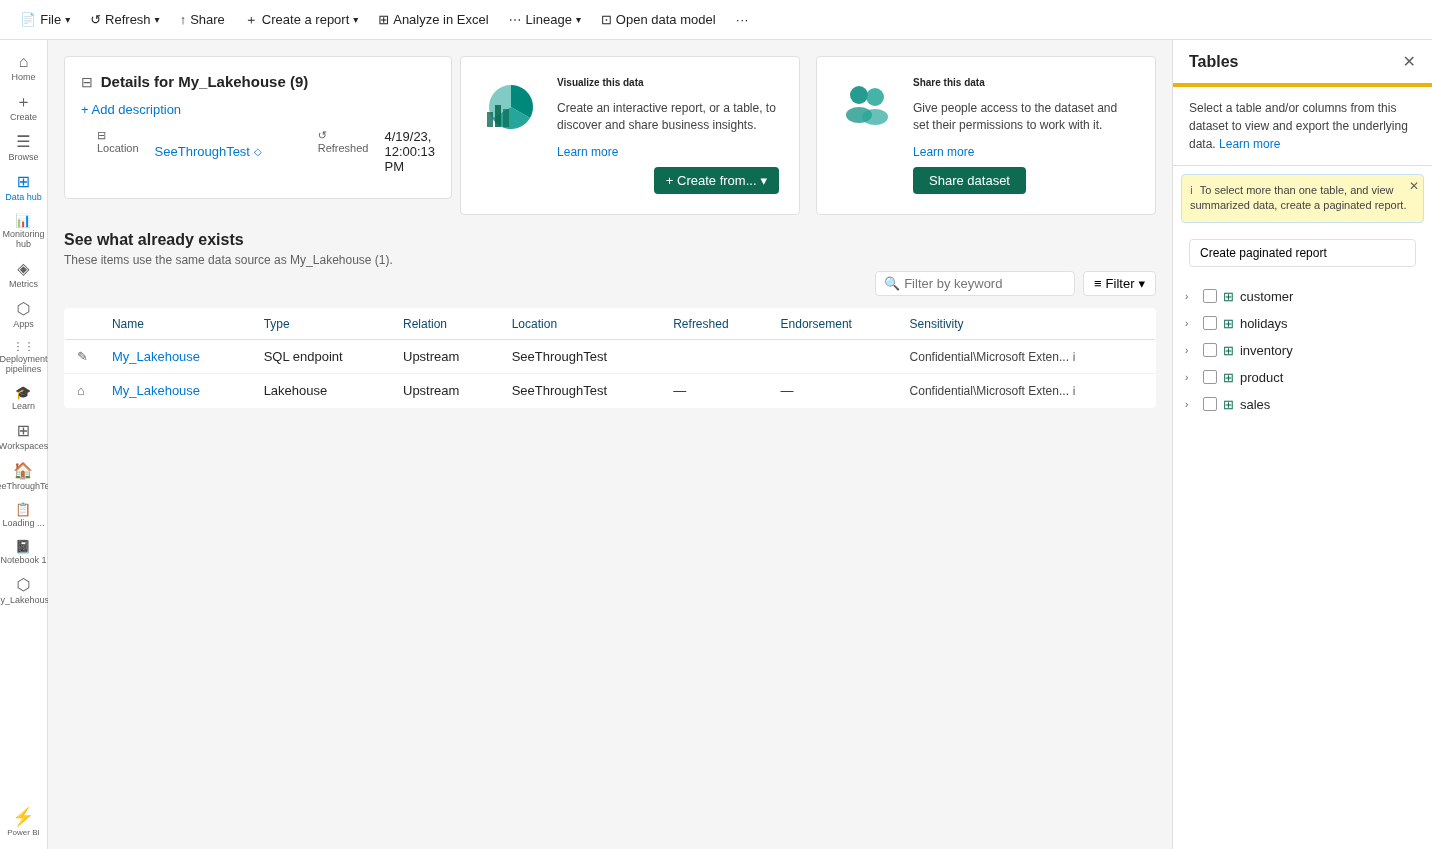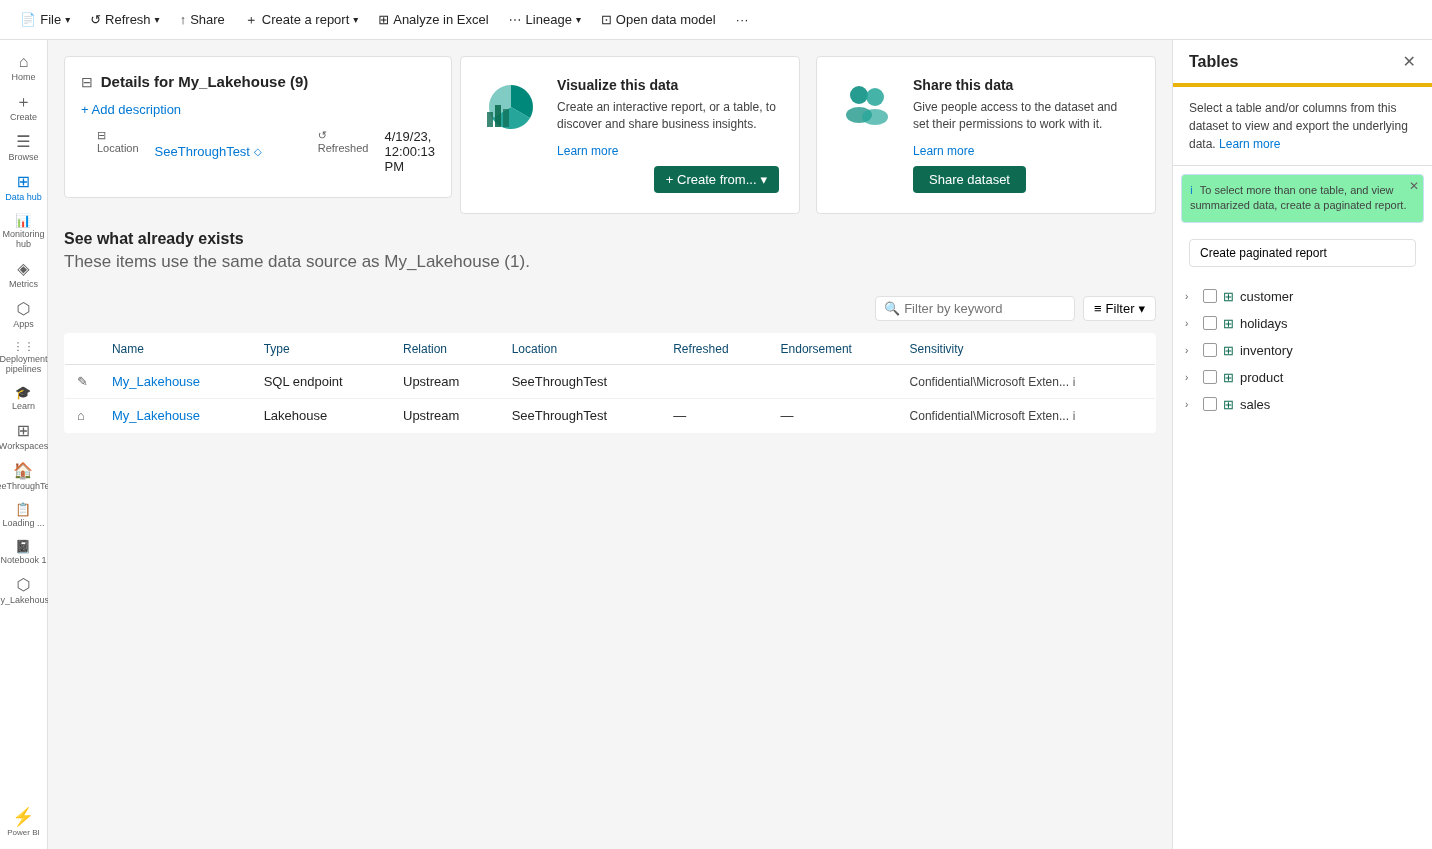--- a/index.html
+++ b/index.html
@@ -51,35 +51,35 @@
     .meta-value { font-size: 13px; color: #0078d4; cursor: pointer; display: flex; align-items: center; gap: 4px; }
     .meta-value.dark { color: #242424; cursor: default; }
     .action-card {
       background: #fff; border: 1px solid #e0e0e0; border-radius: 4px;
       padding: 20px; display: flex; align-items: flex-start; gap: 16px; flex: 1;
       margin-right: 8px;
     }
     .action-card:last-child { margin-right: 0; }
     .card-icon { width: 60px; height: 60px; flex-shrink: 0; display: flex; align-items: center; justify-content: center; }
     .card-content { flex: 1; }
-    .card-title { font-size: 14px; font-weight: 600; margin-bottom: 6px; }
+    .card-title { font-size: 10px; font-weight: 600; margin-bottom: 12px; }
     .card-desc { font-size: 12px; color: #424242; margin-bottom: 10px; line-height: 1.4; }
     .card-link { color: #0078d4; cursor: pointer; font-size: 12px; }
     .btn-primary {
       background: #0e6b52; color: #fff; border: none; border-radius: 4px;
       padding: 6px 12px; cursor: pointer; font-size: 13px; display: flex; align-items: center; gap: 4px;
     }
     .btn-share {
       background: #0e6b52; color: #fff; border: none; border-radius: 4px;
       padding: 6px 16px; cursor: pointer; font-size: 13px;
     }
 
     
     .section-title { font-size: 16px; font-weight: 600; margin-bottom: 4px; }
-    .section-sub { font-size: 17px; color: #616161; margin-bottom: 24px; }
+    .section-sub { font-size: 12px; color: #616161; margin-bottom: 4px; }
 
     .search-filter { display: flex; align-items: center; gap: 8px; margin-bottom: 12px; justify-content: flex-end; }
     .search-box {
       display: flex; align-items: center; gap: 4px; border: 1px solid #e0e0e0;
       border-radius: 4px; padding: 4px 8px; background: #fff; width: 200px;
     }
     .search-box input { border: none; outline: none; font-size: 13px; width: 100%; background: transparent; }
     .filter-btn {
       display: flex; align-items: center; gap: 4px; border: 1px solid #e0e0e0;
       border-radius: 4px; padding: 4px 10px; background: #fff; cursor: pointer; font-size: 13px;
@@ -103,21 +103,21 @@
     }
     .panel-header {
       display: flex; align-items: center; justify-content: space-between;
       padding: 12px 16px; border-bottom: 4px solid #eab308;
     }
     .panel-title { font-size: 16px; font-weight: 600; }
     .close-btn { background: none; border: none; cursor: pointer; font-size: 16px; color: #616161; }
     .panel-desc { padding: 12px 16px; font-size: 12px; color: #424242; line-height: 1.5; border-bottom: 1px solid #e0e0e0; }
     .panel-desc a { color: #0078d4; }
     .panel-notice {
-      margin: 8px; background: #86efac; border: 1px solid #c8e0f4;
+      margin: 8px; background: #fef9c3; border: 1px solid #c8e0f4;
       border-radius: 4px; padding: 8px; font-size: 11px; color: #424242;
       line-height: 1.4; position: relative;
     }
     .notice-close { position: absolute; top: 4px; right: 4px; background: none; border: none; cursor: pointer; color: #616161; font-size: 12px; }
     .paginated-btn {
       display: block; margin: 8px 16px; padding: 6px 10px; background: #fff;
       border: 1px solid #e0e0e0; border-radius: 4px; font-size: 12px; cursor: pointer; text-align: left;
     }
     .panel-tables { padding: 8px 0; overflow-y: auto; flex: 1; }
     .table-row {

